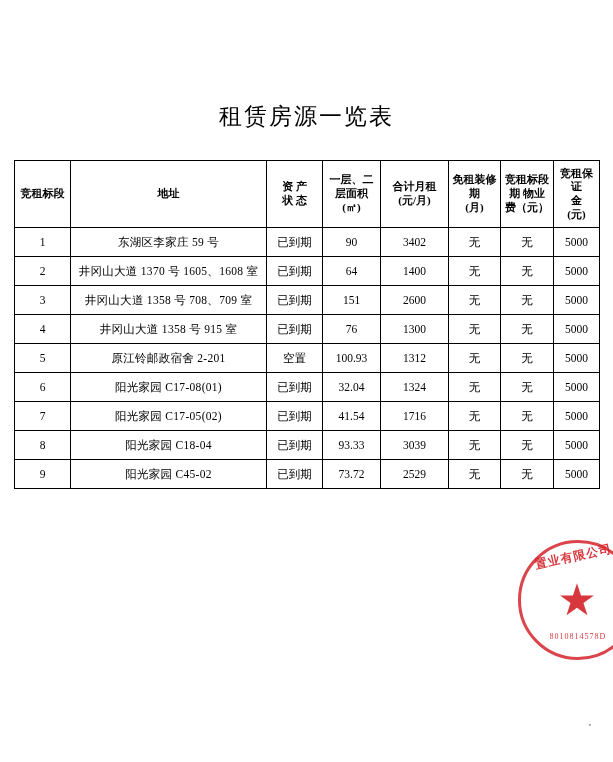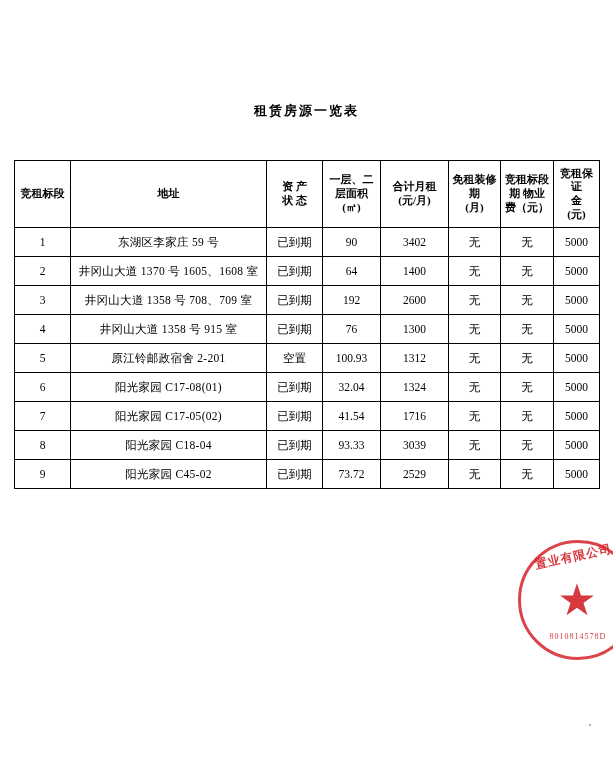--- a/index.html
+++ b/index.html
@@ -16,22 +16,22 @@
     overflow: hidden;
   }
   .page {
     position: relative;
     width: 613px;
     height: 762px;
     box-sizing: border-box;
   }
   .doc-title {
     text-align: center;
-    font-size: 13px;
-    font-weight: bold;
+    font-size: 23px;
+    font-weight: normal;
     letter-spacing: 2px;
     margin: 0;
     padding-top: 103px;
     padding-bottom: 0;
     line-height: 1.2;
   }
   .table-wrap {
     position: absolute;
     left: 14px;
     top: 160px;
@@ -218,21 +218,21 @@
           <td>64</td>
           <td>1400</td>
           <td>无</td>
           <td>无</td>
           <td>5000</td>
         </tr>
         <tr>
           <td>3</td>
           <td class="addr-cell">井冈山大道 1358 号 708、709 室</td>
           <td>已到期</td>
-          <td>192</td>
+          <td>151</td>
           <td>2600</td>
           <td>无</td>
           <td>无</td>
           <td>5000</td>
         </tr>
         <tr>
           <td>4</td>
           <td class="addr-cell">井冈山大道 1358 号 915 室</td>
           <td>已到期</td>
           <td>76</td>

